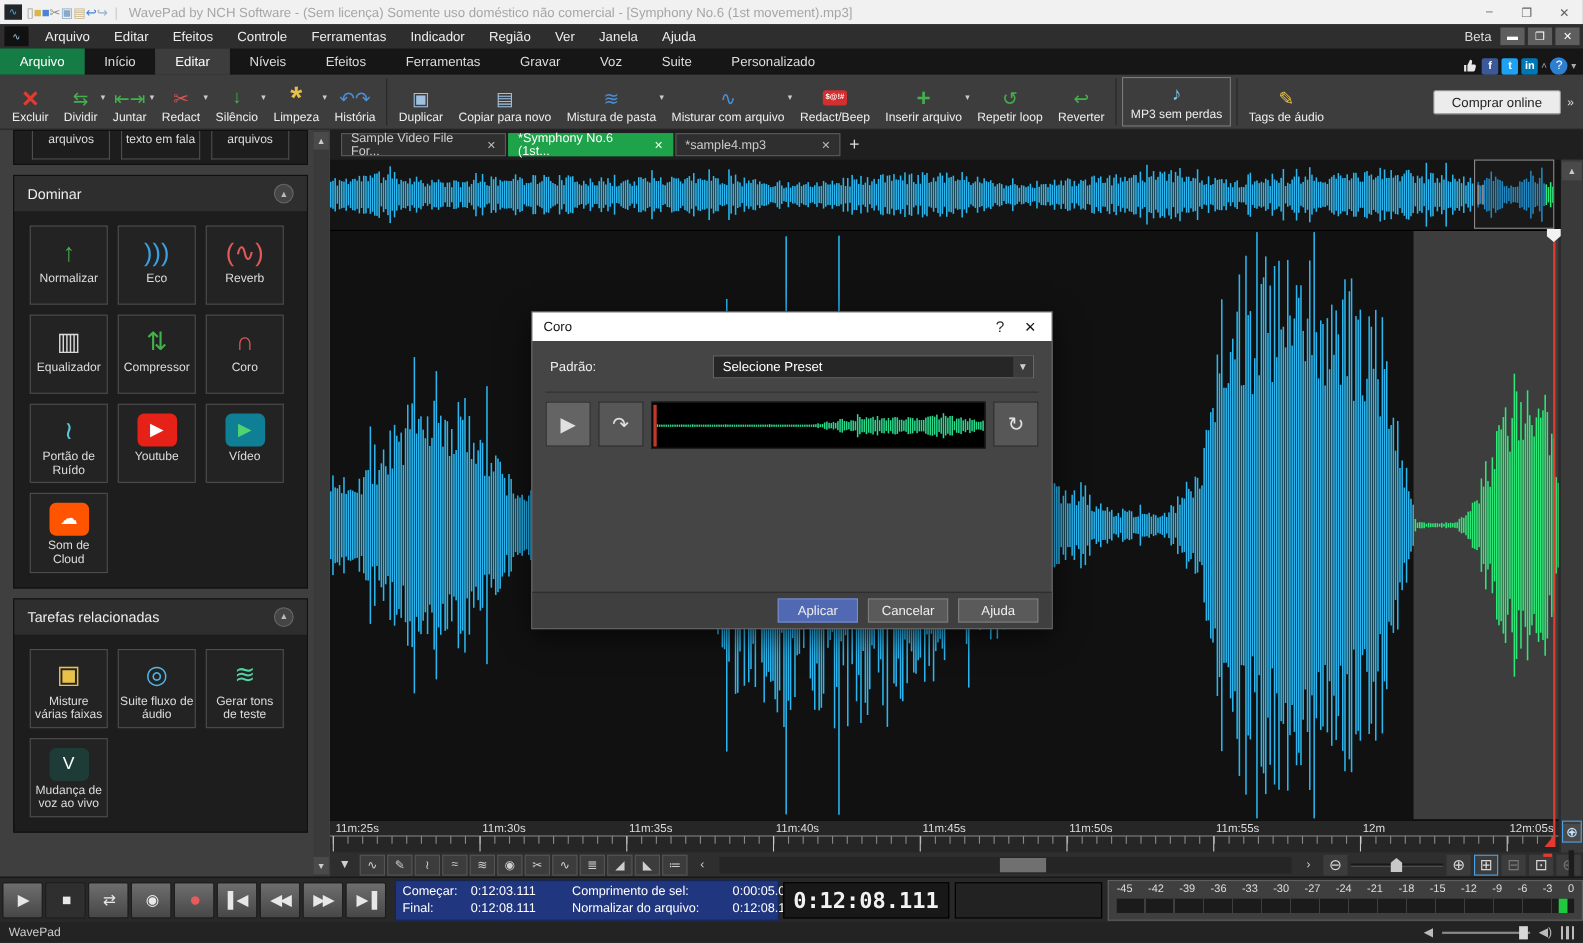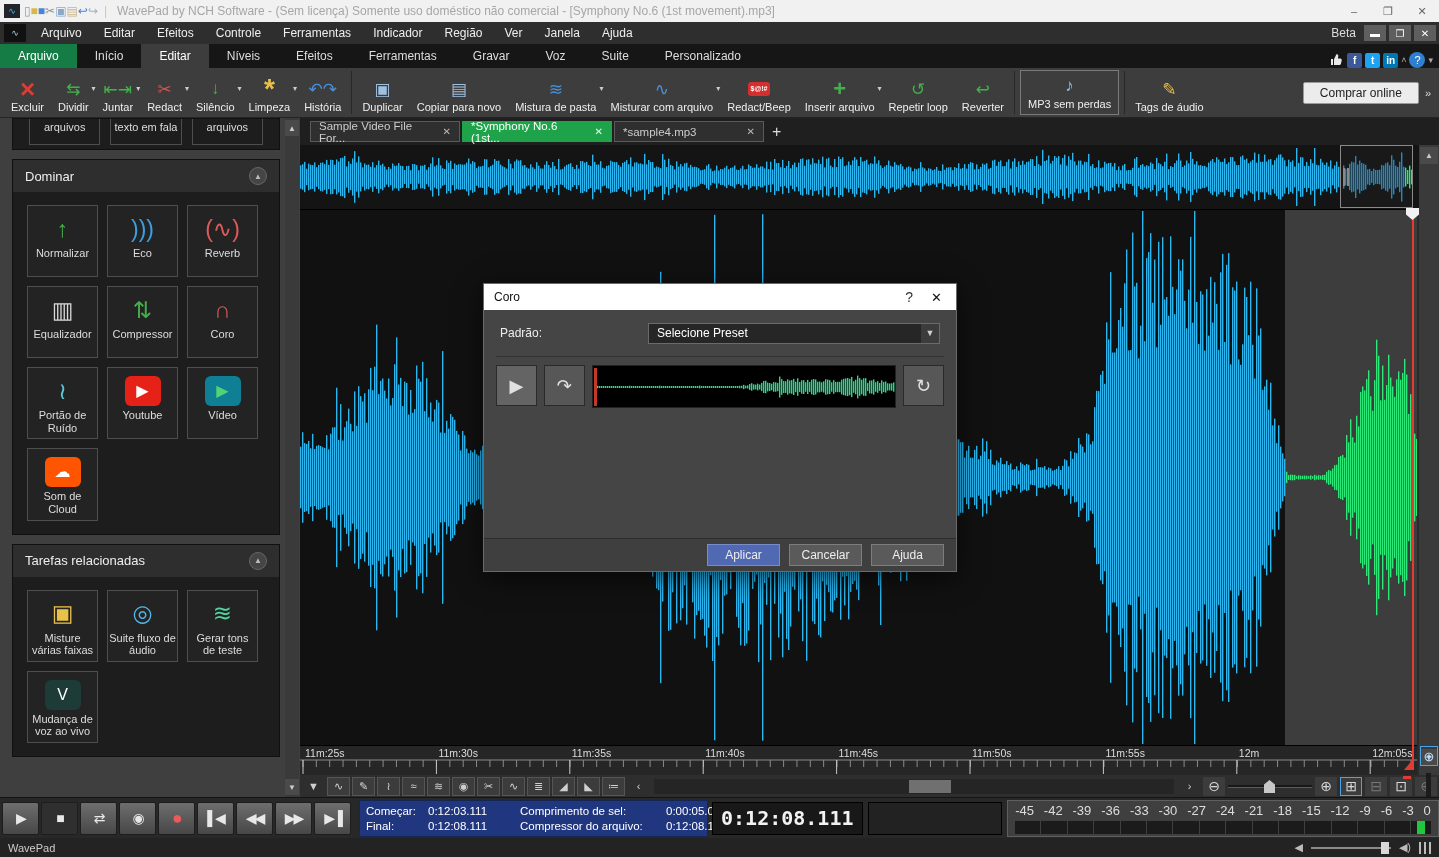--- a/index.html
+++ b/index.html
@@ -138,21 +138,21 @@
   #infopanel { margin-left:8px; width:349px; height:37px; background:#20377f; border:1px solid #17264f;
     color:#fff; font-size:11.5px; display:grid; grid-template-columns:62px 92px 146px 86px;
     align-content:center; row-gap:3px; padding:0 6px; }
   #infopanel .val { text-align:left; }
   #bigtime { margin-left:4px; width:152px; height:33px; background:#181818; border:1px solid #000;
     color:#f2f2f2; font-family:"DejaVu Sans Mono", monospace; font-size:20px; font-weight:bold;
     display:flex; align-items:center; justify-content:center; }
   #blankbox { margin-left:5px; width:136px; height:33px; background:#222; border:1px solid #000; }
   #meter { margin-left:5px; width:436px; height:37px; background:#3f3f3f; border:1px solid #5f5f5f;
     padding:2px 7px 0; }
-  #meter-scale { display:flex; justify-content:space-between; color:#ddd; font-size:13px; }
+  #meter-scale { display:flex; justify-content:space-between; color:#ddd; font-size:10px; }
   #meter-bar { margin-top:3px; height:13px; background:#1b1b1b; position:relative;
     background-image:repeating-linear-gradient(90deg, transparent 0 25.4px, #3f3f3f 25.4px 26.4px); }
   #meter-green { position:absolute; right:6px; top:0; width:8px; height:13px; background:#1fc83c; }
   
   #statusbar { left:0; top:838px; width:1439px; height:19px; background:#232323; color:#ccc;
     display:flex; align-items:center; padding:0 8px; font-size:11px; }
   #vol { margin-left:auto; display:flex; align-items:center; gap:8px; color:#bbb; }
   #volslider { width:80px; height:12px; position:relative; }
   #volslider .vtk { position:absolute; left:0; right:0; top:5px; height:2px; background:#8a8a8a; }
   #volslider .vth { position:absolute; left:70px; top:0; width:8px; height:12px; background:#d8d8d8; }
@@ -1743,21 +1743,21 @@
       <span class="tpb">▶▶</span>
       <span class="tpb">▶▐</span>
     </span>
   <div id="infopanel">
     <span>Começar:</span>
     <span class="val">0:12:03.111</span>
     <span>Comprimento de sel:</span>
     <span class="val">0:00:05.000</span>
     <span>Final:</span>
     <span class="val">0:12:08.111</span>
-    <span>Compressor do arquivo:</span>
+    <span>Normalizar do arquivo:</span>
     <span class="val">0:12:08.111</span>
   </div>
   <div id="bigtime">0:12:08.111</div>
   <div id="blankbox"></div>
   <div id="meter">
     <div id="meter-scale">
         <span>-45</span>
         <span>-42</span>
         <span>-39</span>
         <span>-36</span>

